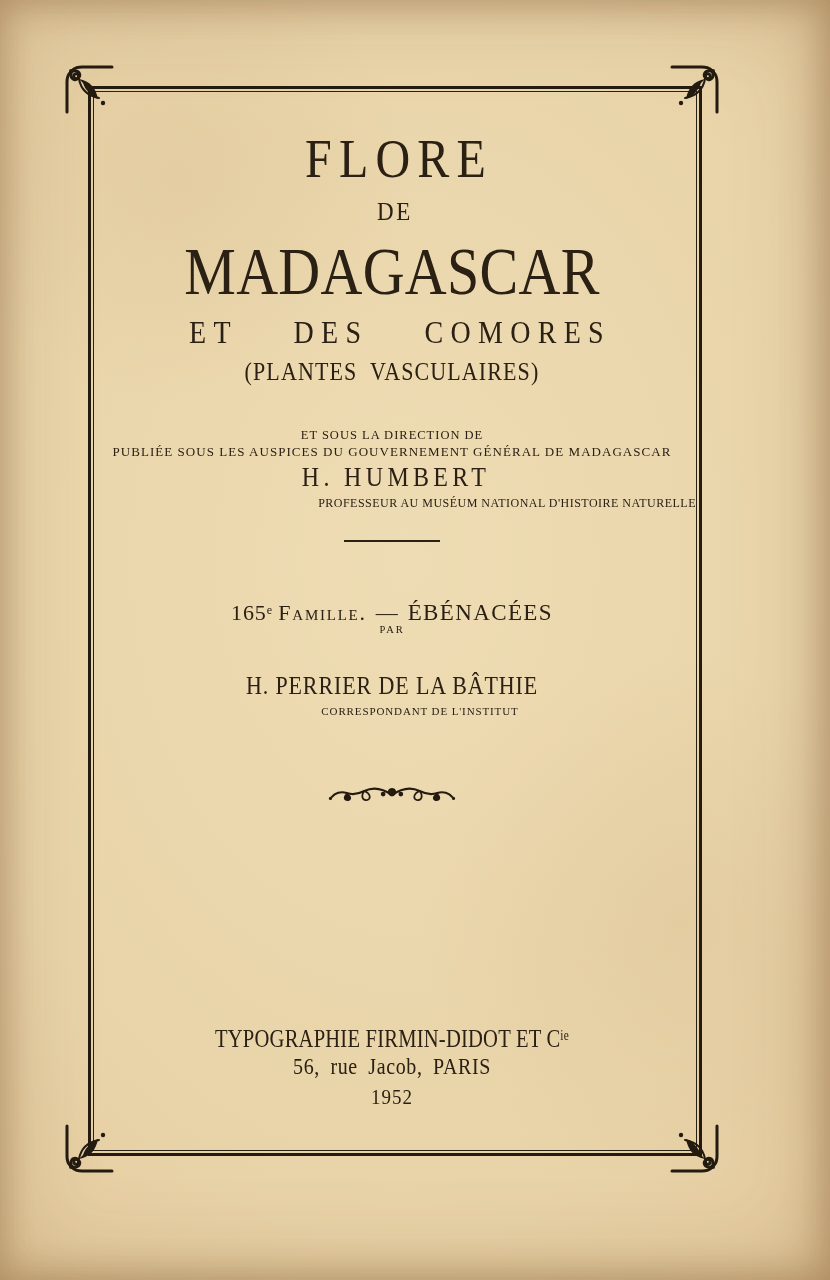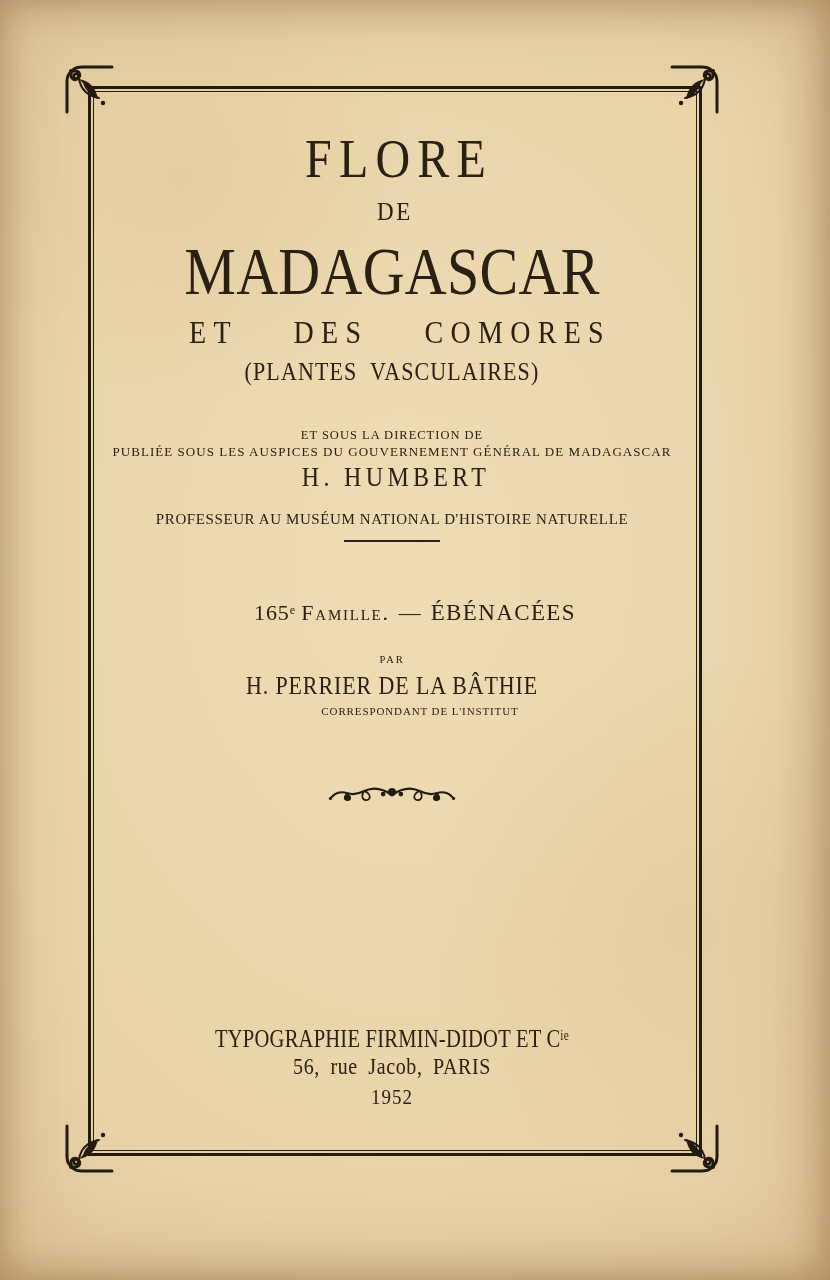--- a/index.html
+++ b/index.html
@@ -44,27 +44,27 @@
   }
   .t-flore        { top:131px; font-size:48px; letter-spacing:0.15em; padding-left:7px;  transform:scaleY(1.15); }
   .t-de           { top:200px; font-size:23px; letter-spacing:0.12em; padding-left:3px;  transform:scaleY(1.05); }
   .t-madagascar   { top:237px; font-size:58px; letter-spacing:0.005em; transform:scaleY(1.18); }
   .t-comores      { top:317px; font-size:28px; letter-spacing:0.26em; word-spacing:1.5em; padding-left:8px; transform:scaleY(1.15); }
   .t-vasculaires  { top:360px; font-size:22px; letter-spacing:0.05em; word-spacing:0.3em; transform:scaleY(1.12); }
   .t-publiee      { top:401px; font-size:13px; letter-spacing:0.08em;margin-top:44px; }
   .t-direction    { top:429px; font-size:12.5px; letter-spacing:0.08em; }
   .t-humbert      { top:464px; font-size:24px; letter-spacing:0.18em; padding-left:4px; transform:scaleY(1.12); }
   .t-membre       { top:496px; font-size:11px;   letter-spacing:0.06em; }
-  .t-professeur   { top:512px; font-size:15px; letter-spacing:0.04em; }
+  .t-professeur   { top:497px; font-size:12px; letter-spacing:0.04em;text-align:right; }
   .short-rule     { position:absolute; top:540px; left:344px; width:96px; height:2px; background:#2b2014; }
-  .t-family       { top:601px; font-size:22px; letter-spacing:0.04em;padding-left:23px; }
+  .t-family       { top:601px; font-size:22px; letter-spacing:0.04em; }
   .family-label   { font-variant:small-caps; letter-spacing:0.08em; margin-left:6px; }
   .family-sep     { margin:0 9px; }
   .family-name    { font-size:23px; letter-spacing:0.06em; }
-  .t-par          { top:655px; font-size:10.5px; letter-spacing:0.18em; }
+  .t-par          { top:625px; font-size:10.5px; letter-spacing:0.18em; }
   .t-perrier      { top:673px; font-size:22px; letter-spacing:0.04em; transform:scaleY(1.15); }
   .t-correspondant{ top:706px; font-size:11px; letter-spacing:0.08em;margin-left:28px; }
   .flourish       { position:absolute; top:781px; left:327px; width:130px; height:28px; }
   .t-typographie  { top:1027px; font-size:21px; letter-spacing:0.01em; transform:scale(0.98,1.2); }
   .t-address      { top:1055px; font-size:20px; letter-spacing:0.03em; word-spacing:0.25em; transform:scaleY(1.12); }
   .t-year         { top:1087px; font-size:19px; letter-spacing:0.05em; transform:scaleY(1.08); }
   .sup            { font-size:0.55em; position:relative; top:-0.5em; letter-spacing:0.02em; }
 </style>
 </head>
 <body>

